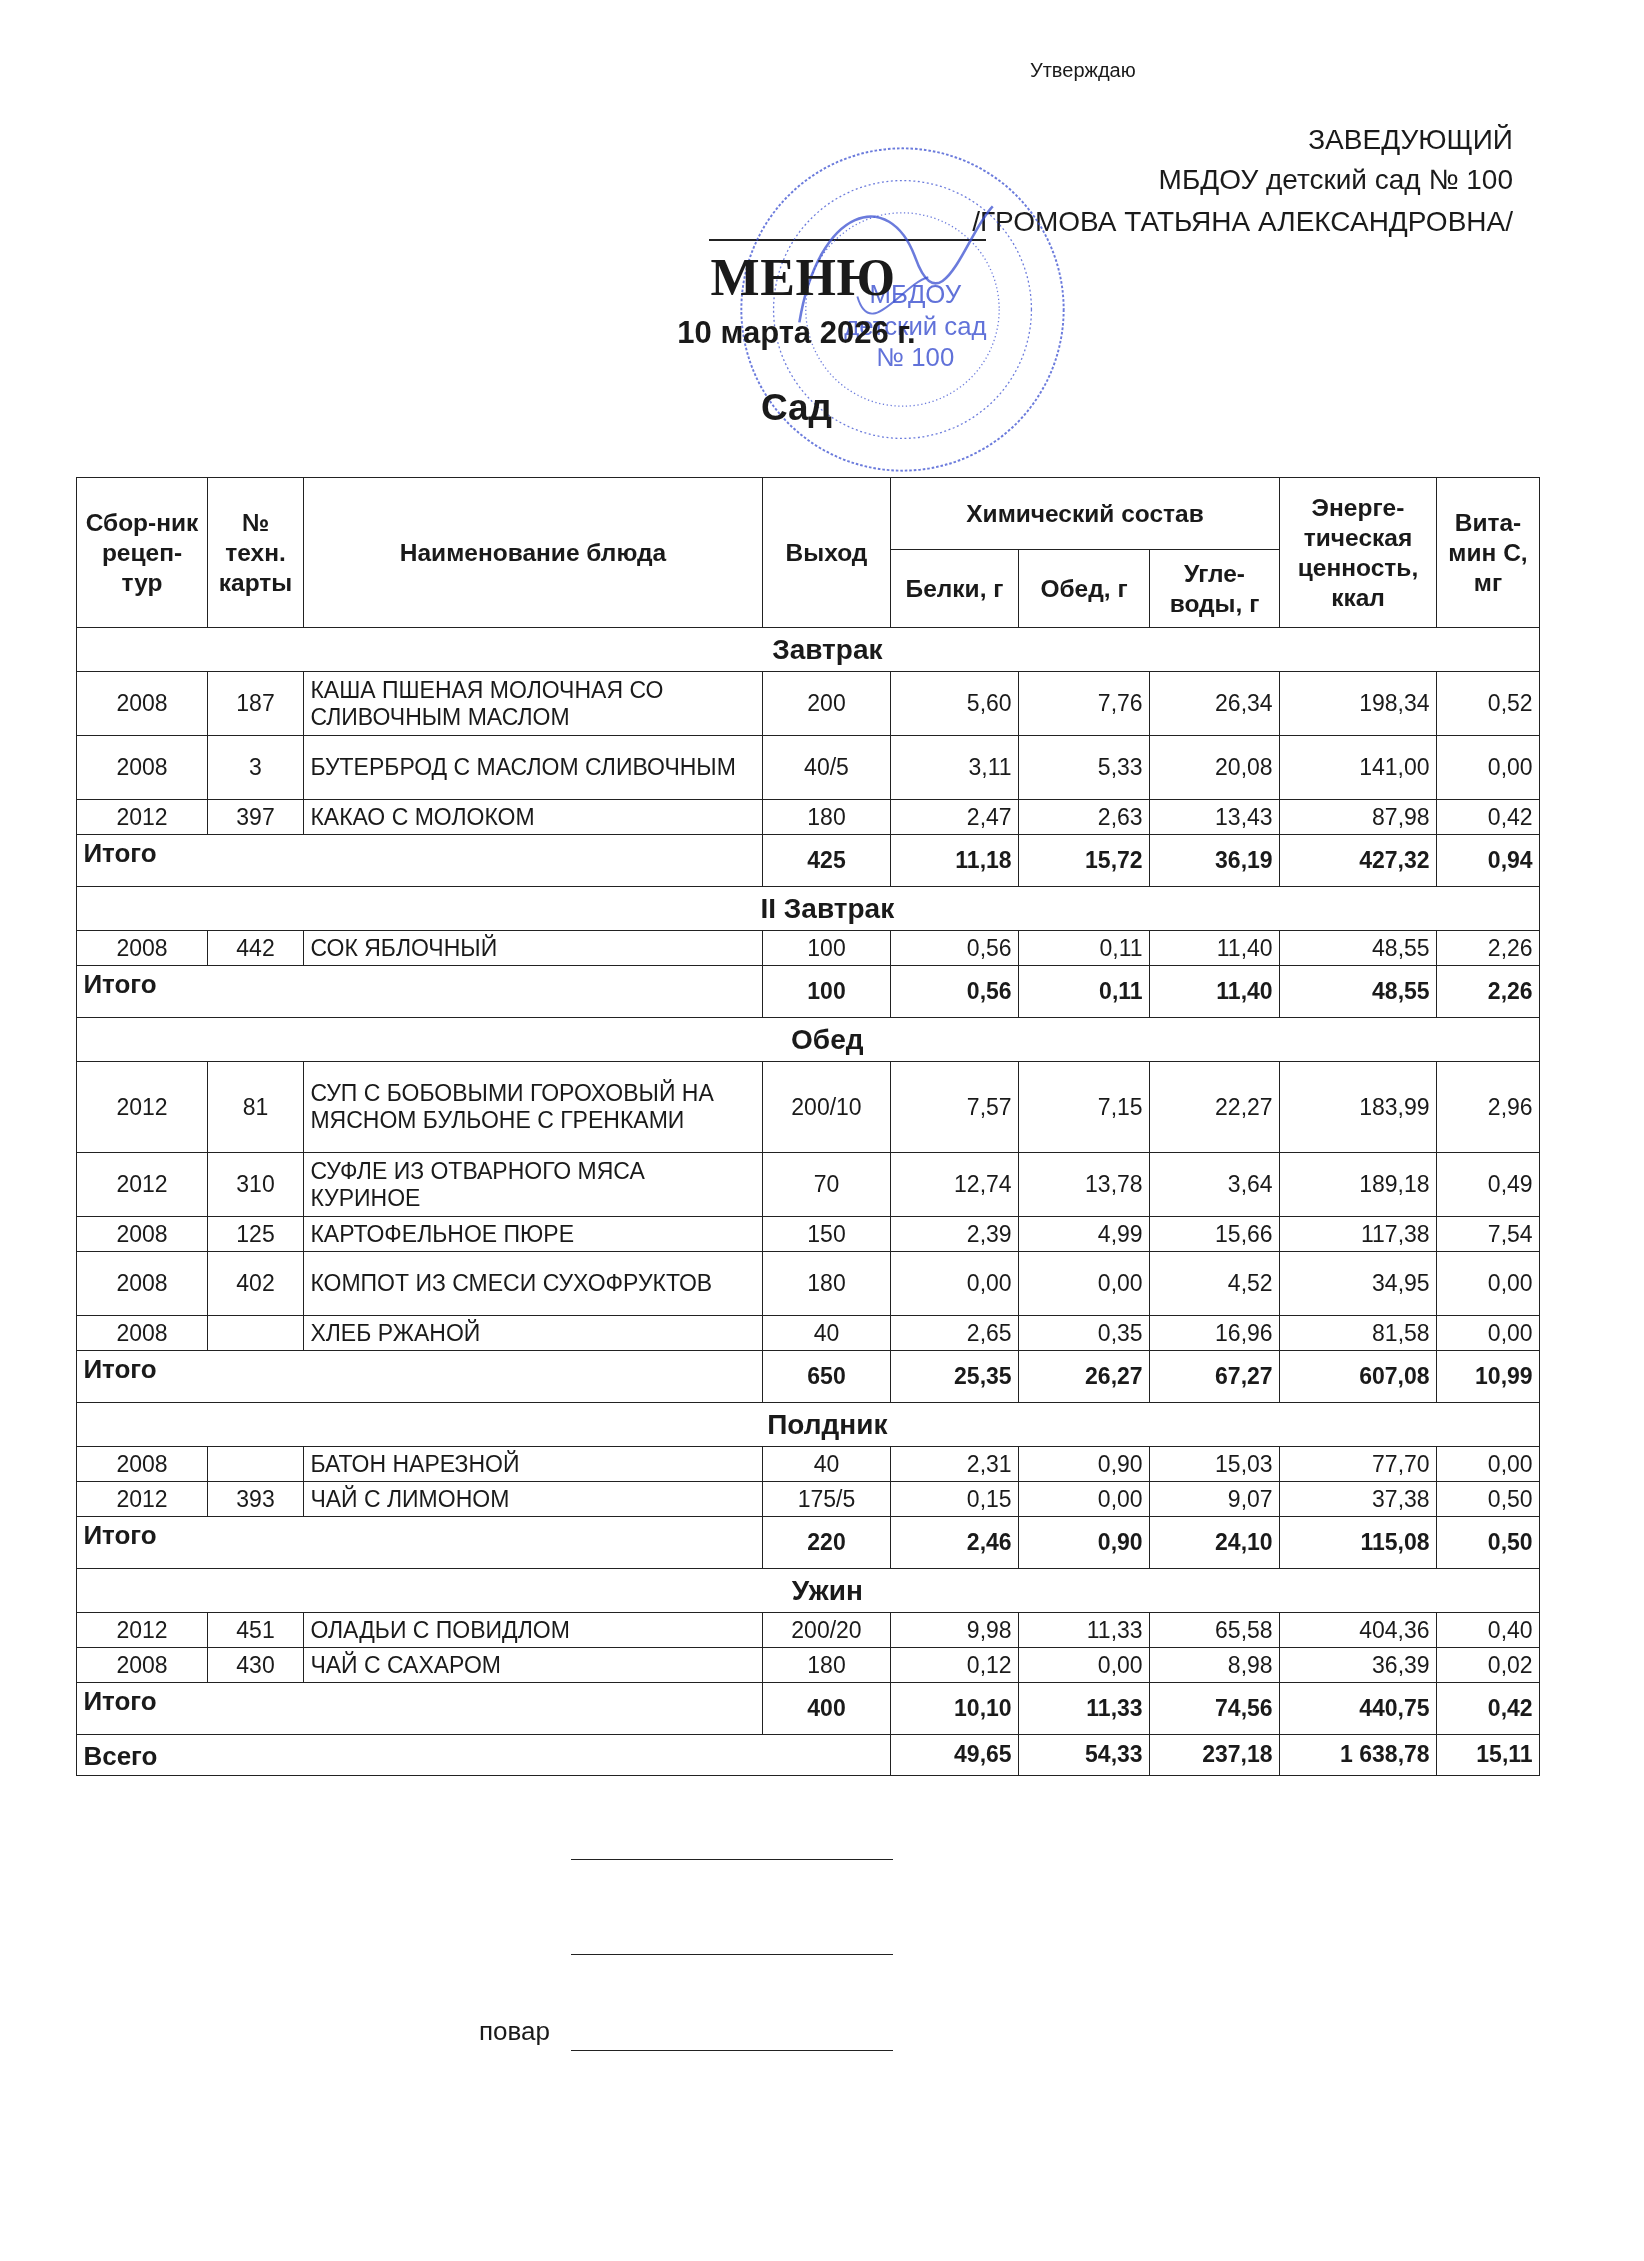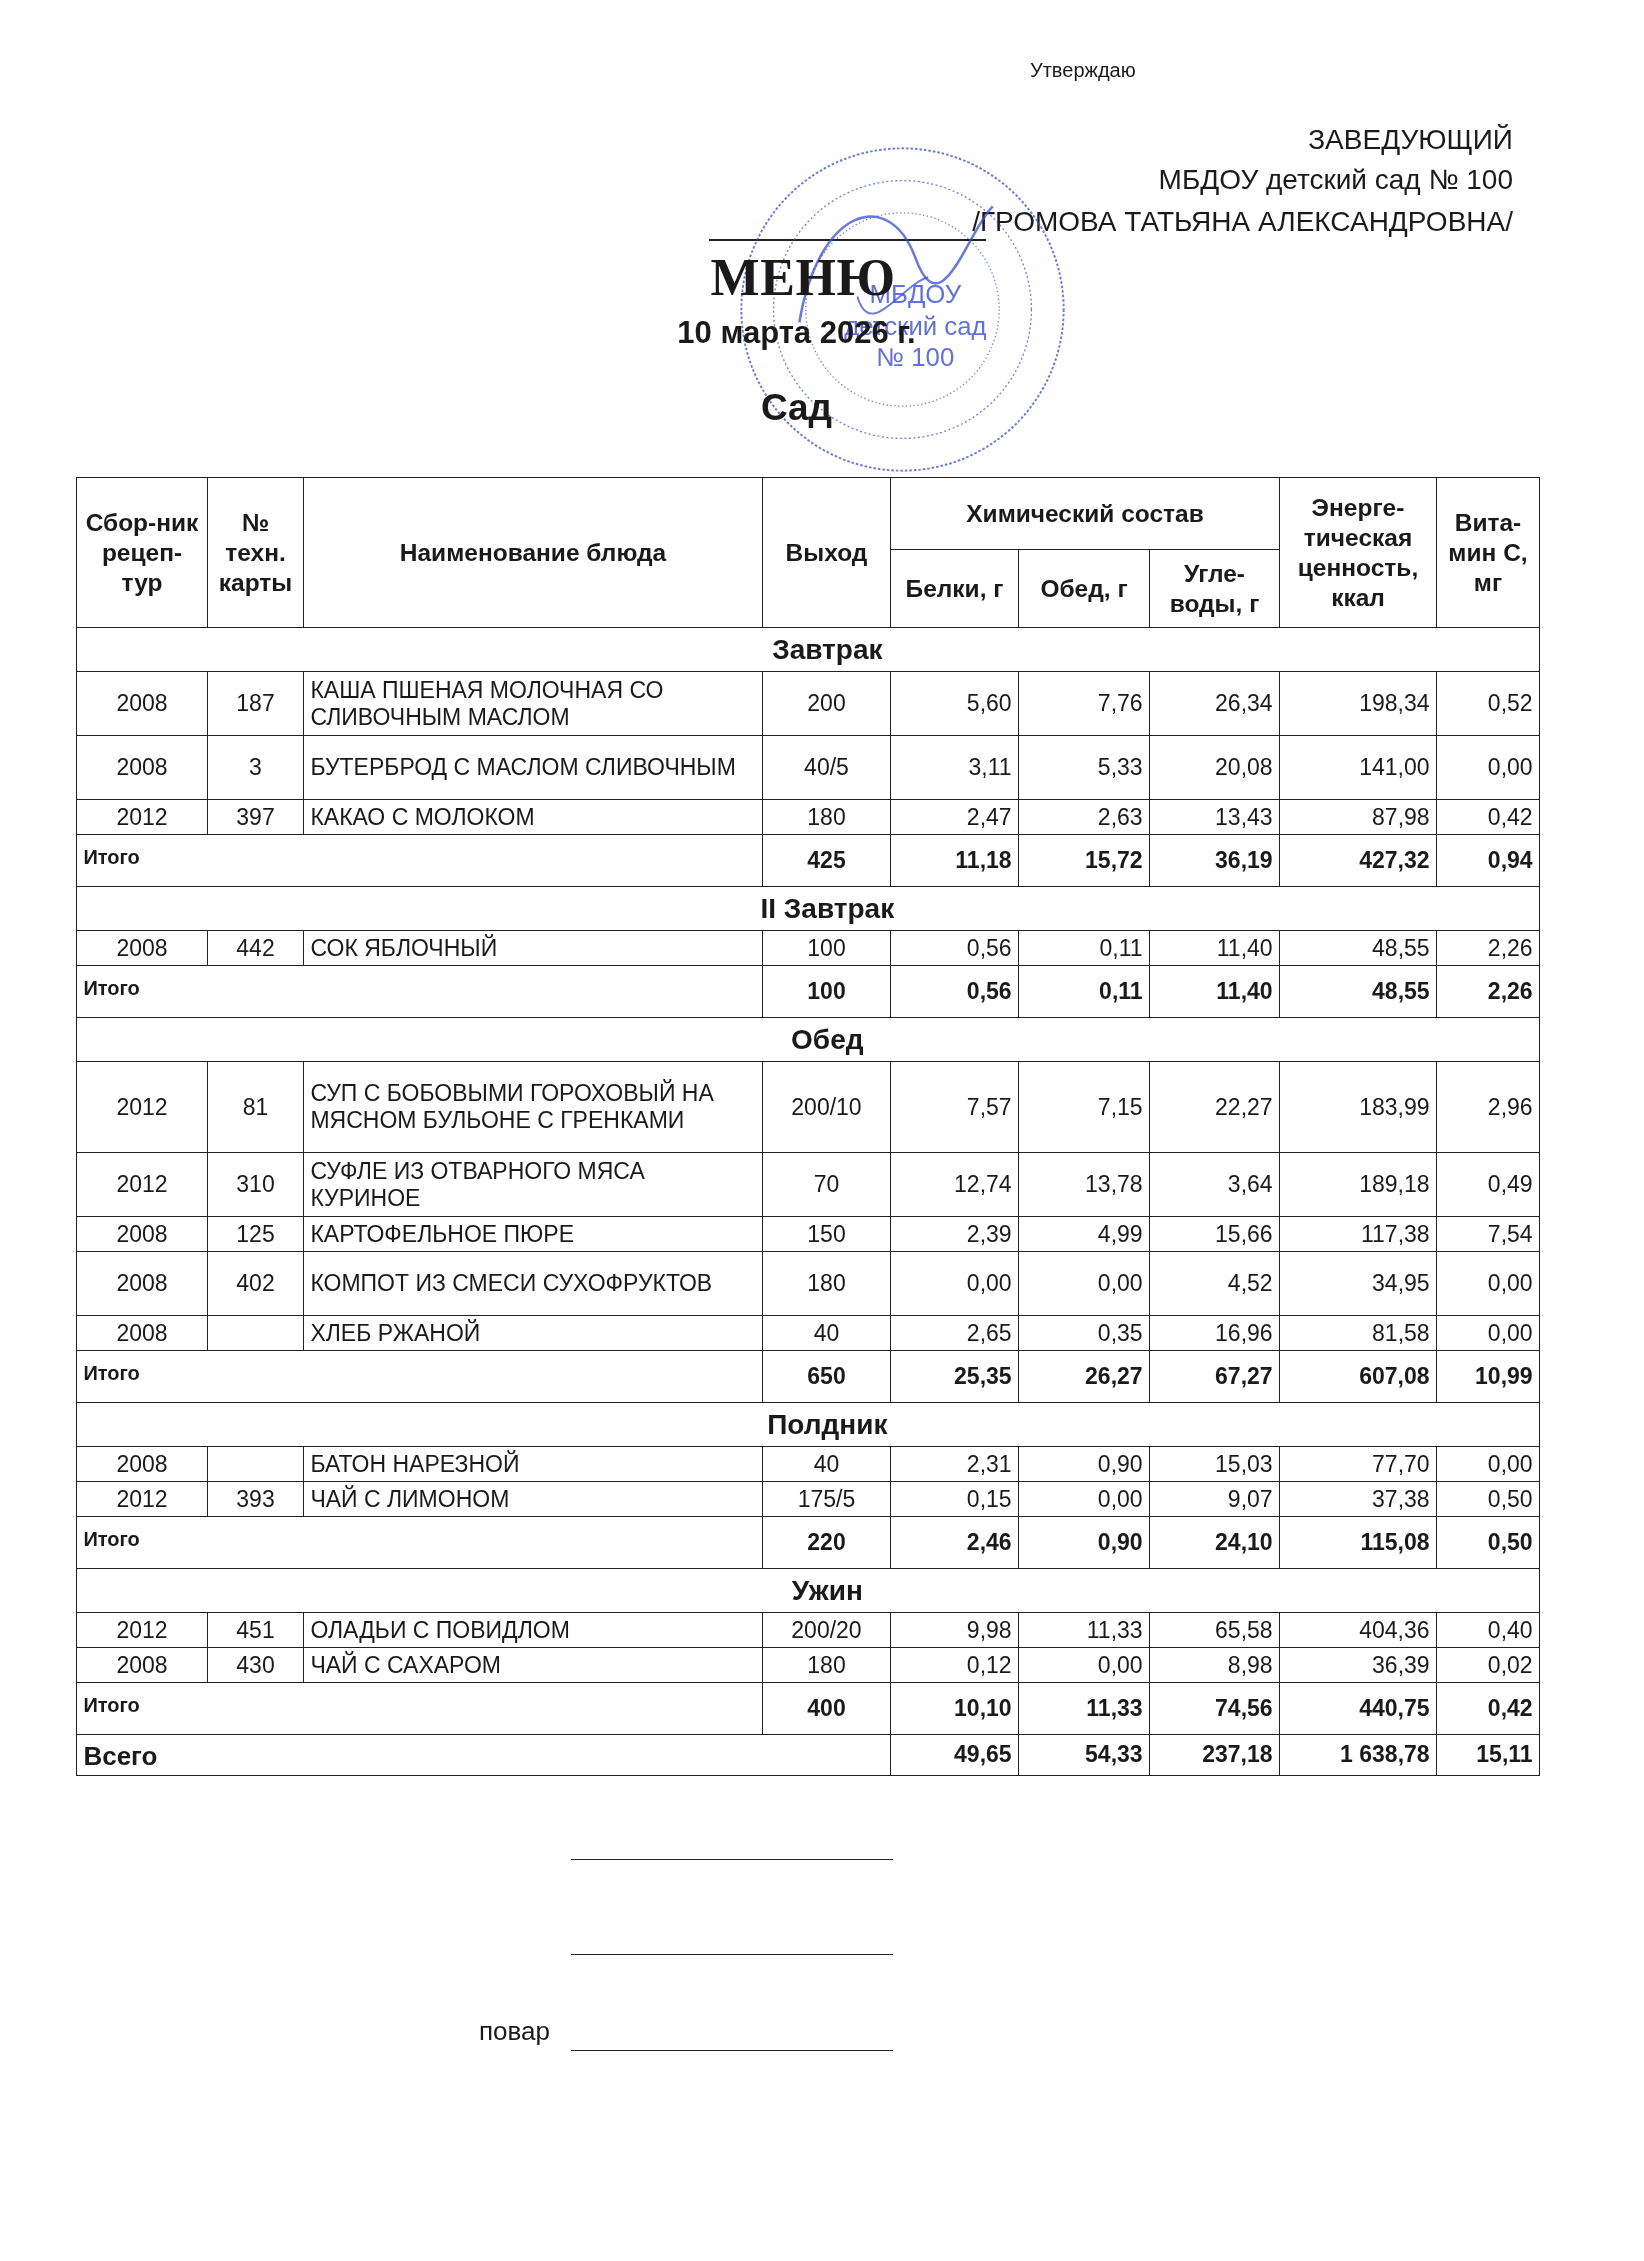--- a/index.html
+++ b/index.html
@@ -32,21 +32,21 @@
   .c-out { width: 128px; } .c-b { width: 128px; } .c-f { width: 131px; }
   .c-u { width: 130px; } .c-e { width: 157px; } .c-v { width: 103px; }
   td.num { text-align: right; font-family: "Liberation Sans", sans-serif; }
   td.ctr { text-align: center; }
   td.name { text-align: left; line-height: 27px; }
   tr.section td { text-align: center; font-weight: bold; font-size: 28px; height: 43px; border-bottom-width: 1.9px; padding-left: 45px; }
   tr.item td { height: 34px; }
   tr.item.tall2 td { height: 63px; }
   tr.item.tall3 td { height: 90px; }
   tr.total td { height: 34px; font-weight: bold; }
-  tr.total td.lbl { font-size: 20px; vertical-align: bottom; padding-bottom: 17px; }
+  tr.total td.lbl { font-size: 26px; vertical-align: bottom; padding-bottom: 17px; }
   tr.grand td { height: 37px; font-weight: bold; }
   tr.grand td.lbl { font-size: 26px; vertical-align: bottom; padding-bottom: 2.6px; }
   tr.header-top th { height: 71px; }
   tr.header-bot th { height: 77px; }
 
   .foot-line { position: absolute; left: 571px; width: 322px; border-top: 1.9px solid #222; }
   .foot-line.f1 { top: 1859px; }
   .foot-line.f2 { top: 1954px; }
   .foot-line.f3 { top: 2050px; }
   .cook { position: absolute; left: 479px; top: 2016px; font-size: 26px; }

